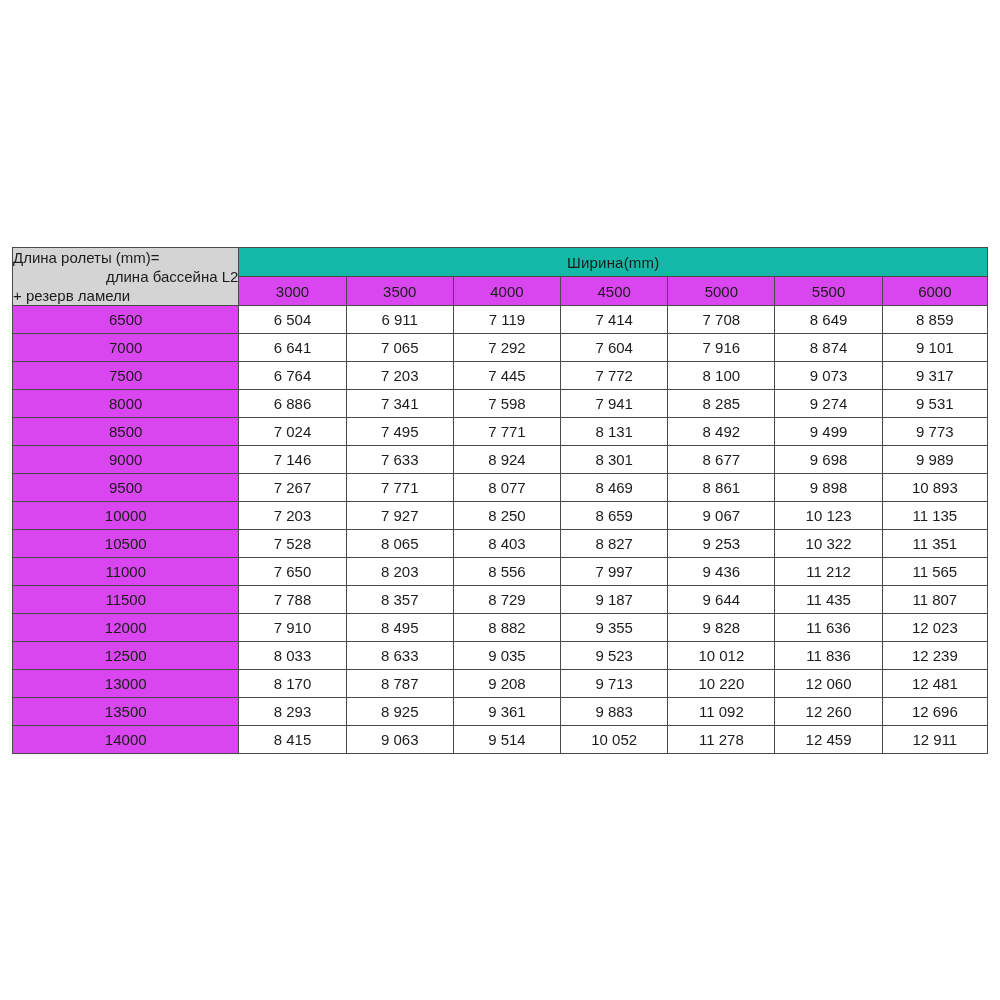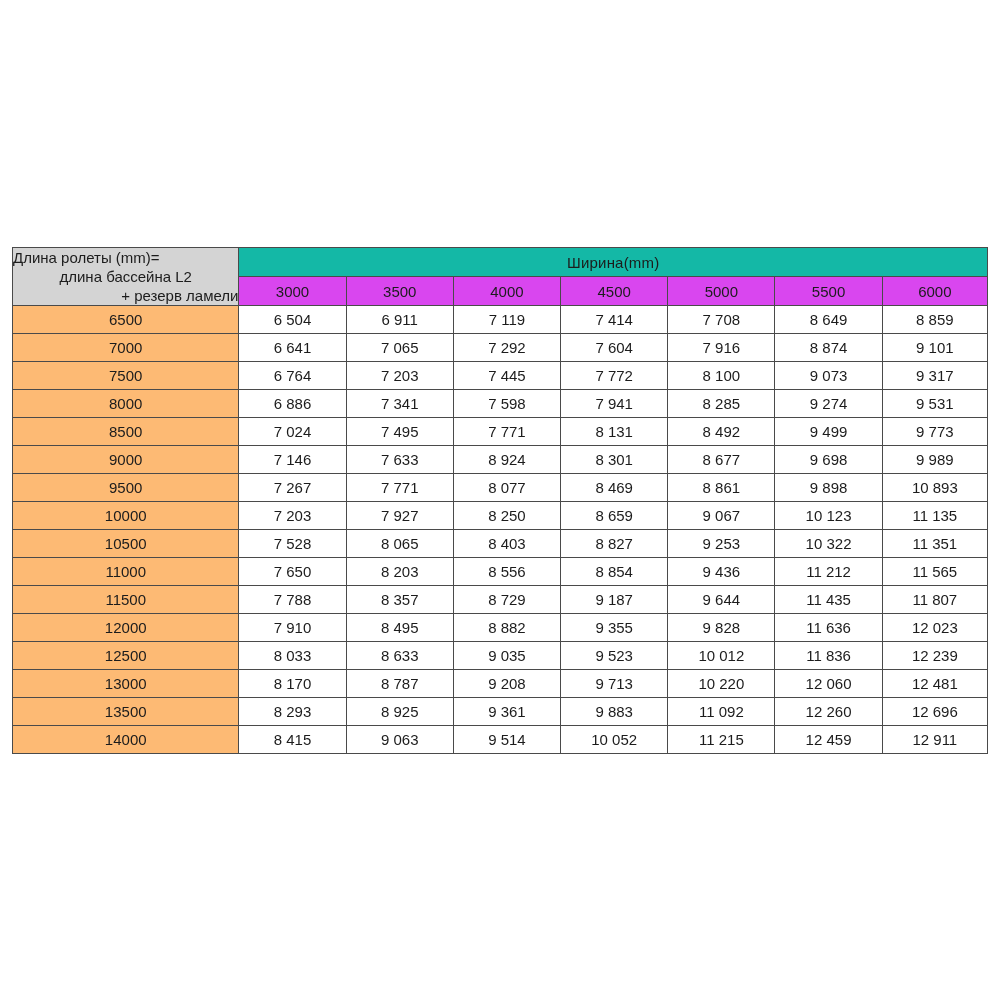--- a/index.html
+++ b/index.html
@@ -43,35 +43,35 @@
     background: #d4d4d4;
     font-weight: bold;
     font-size: 15.5px;
     text-align: right;
     padding: 4px 8px 4px 6px;
     line-height: 19px;
     vertical-align: middle;
     margin-left: 37px;
   }
   .corner-head .l1 { display:block; text-align:left; }
-  .corner-head .l2 { display:block; text-align:center; }
-  .corner-head .l3 { display:block; text-align:right; }
+  .corner-head .l2 { display:block; text-align:right; }
+  .corner-head .l3 { display:block; text-align:left; }
   .width-head {
     background: #14b8a6;
     font-weight: bold;
     font-size: 16px;
     letter-spacing: 0.2px;
   }
   .col-head {
     background: #d946ef;
     font-weight: bold;
     font-size: 15.5px;
   }
   .row-head {
-    background: #fdba74;
+    background: #d946ef;
     font-weight: bold;
     font-size: 15.5px;
     text-align: right;
     padding-right: 8px;
   }
   .cell {
     background: #ffffff;
   }
   col.c0 { width: 226px; }
   col.cx { width: 107px; }
@@ -201,21 +201,21 @@
           <td class="cell">8 827</td>
           <td class="cell">9 253</td>
           <td class="cell">10 322</td>
           <td class="cell">11 351</td>
         </tr>
         <tr>
           <th class="row-head">11000</th>
           <td class="cell">7 650</td>
           <td class="cell">8 203</td>
           <td class="cell">8 556</td>
-          <td class="cell">8 854</td>
+          <td class="cell">7 997</td>
           <td class="cell">9 436</td>
           <td class="cell">11 212</td>
           <td class="cell">11 565</td>
         </tr>
         <tr>
           <th class="row-head">11500</th>
           <td class="cell">7 788</td>
           <td class="cell">8 357</td>
           <td class="cell">8 729</td>
           <td class="cell">9 187</td>
@@ -262,20 +262,20 @@
           <td class="cell">11 092</td>
           <td class="cell">12 260</td>
           <td class="cell">12 696</td>
         </tr>
         <tr>
           <th class="row-head">14000</th>
           <td class="cell">8 415</td>
           <td class="cell">9 063</td>
           <td class="cell">9 514</td>
           <td class="cell">10 052</td>
-          <td class="cell">11 215</td>
+          <td class="cell">11 278</td>
           <td class="cell">12 459</td>
           <td class="cell">12 911</td>
         </tr>
       </tbody>
     </table>
   </div>
 </div>
 
 </body></html>

